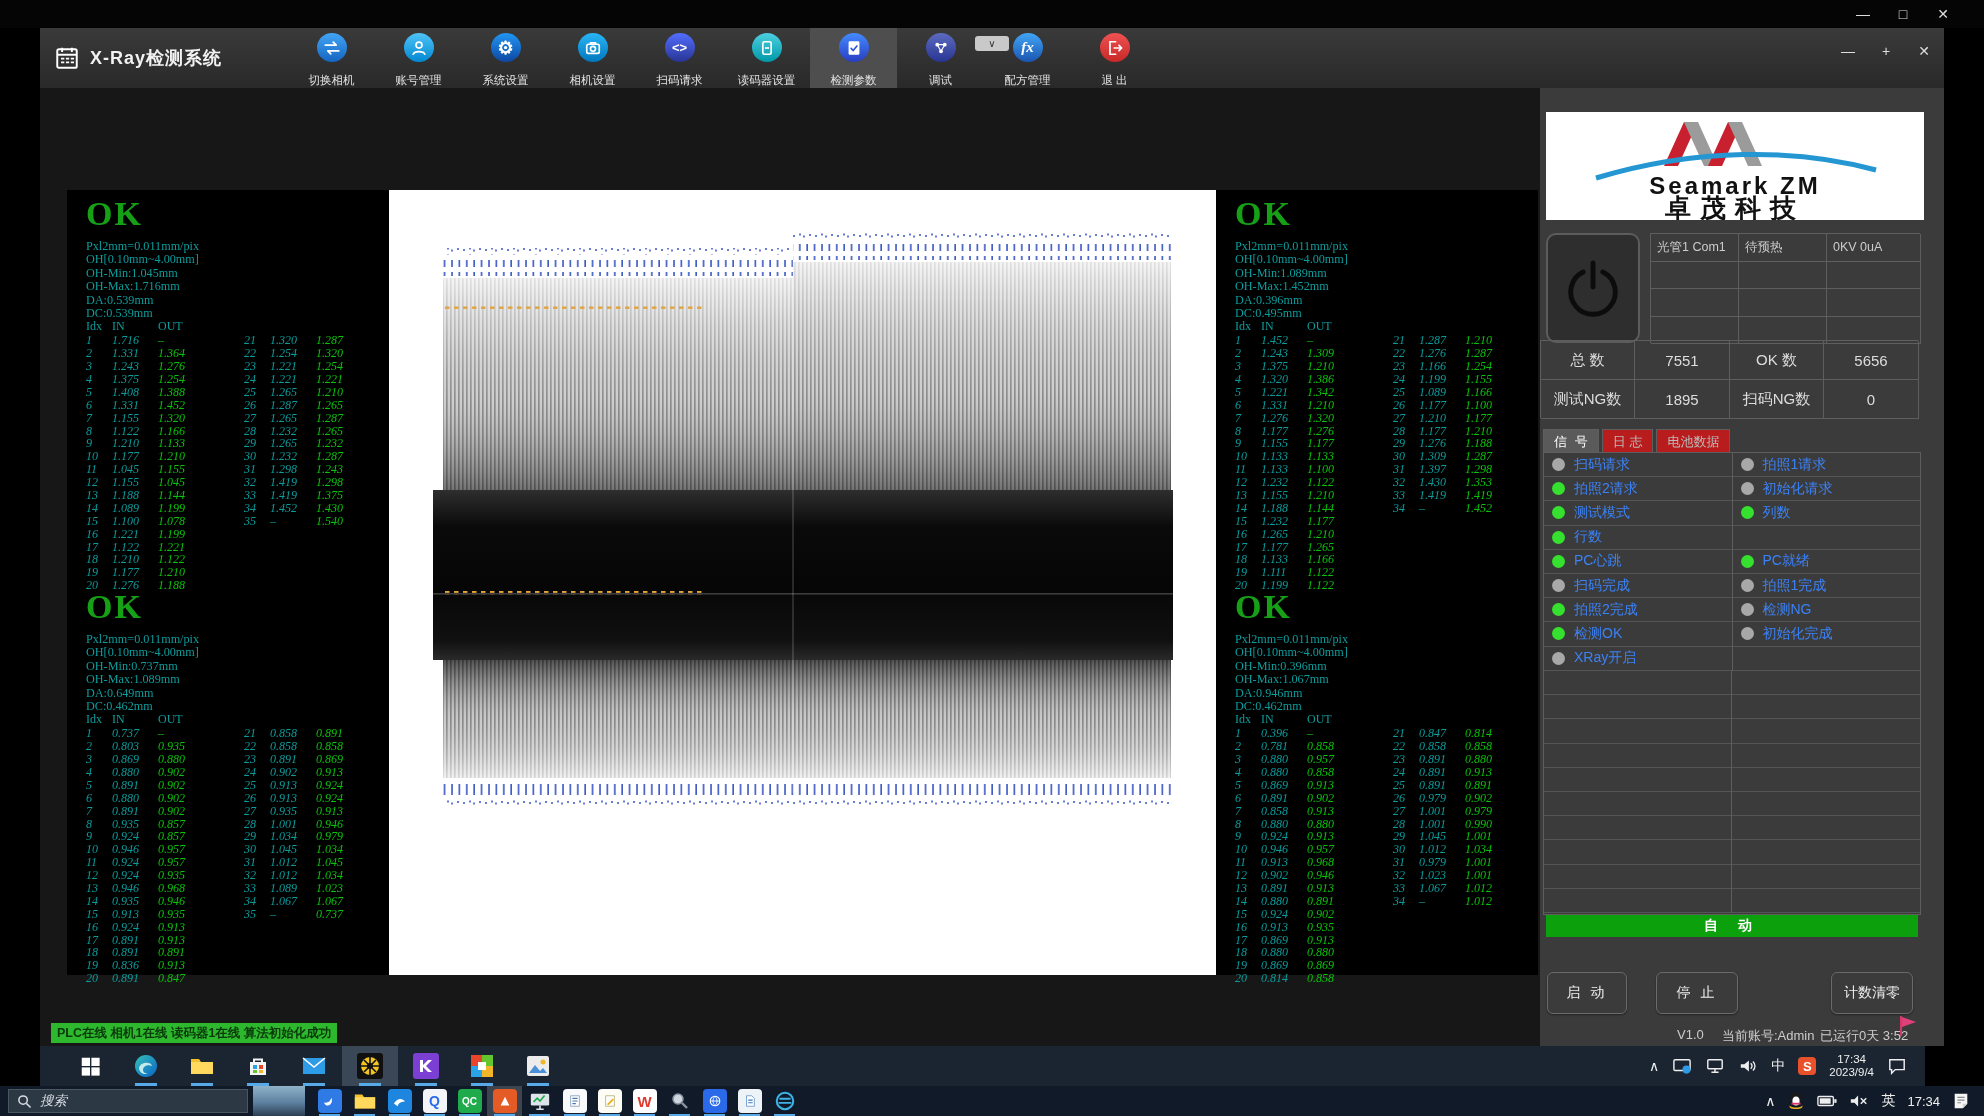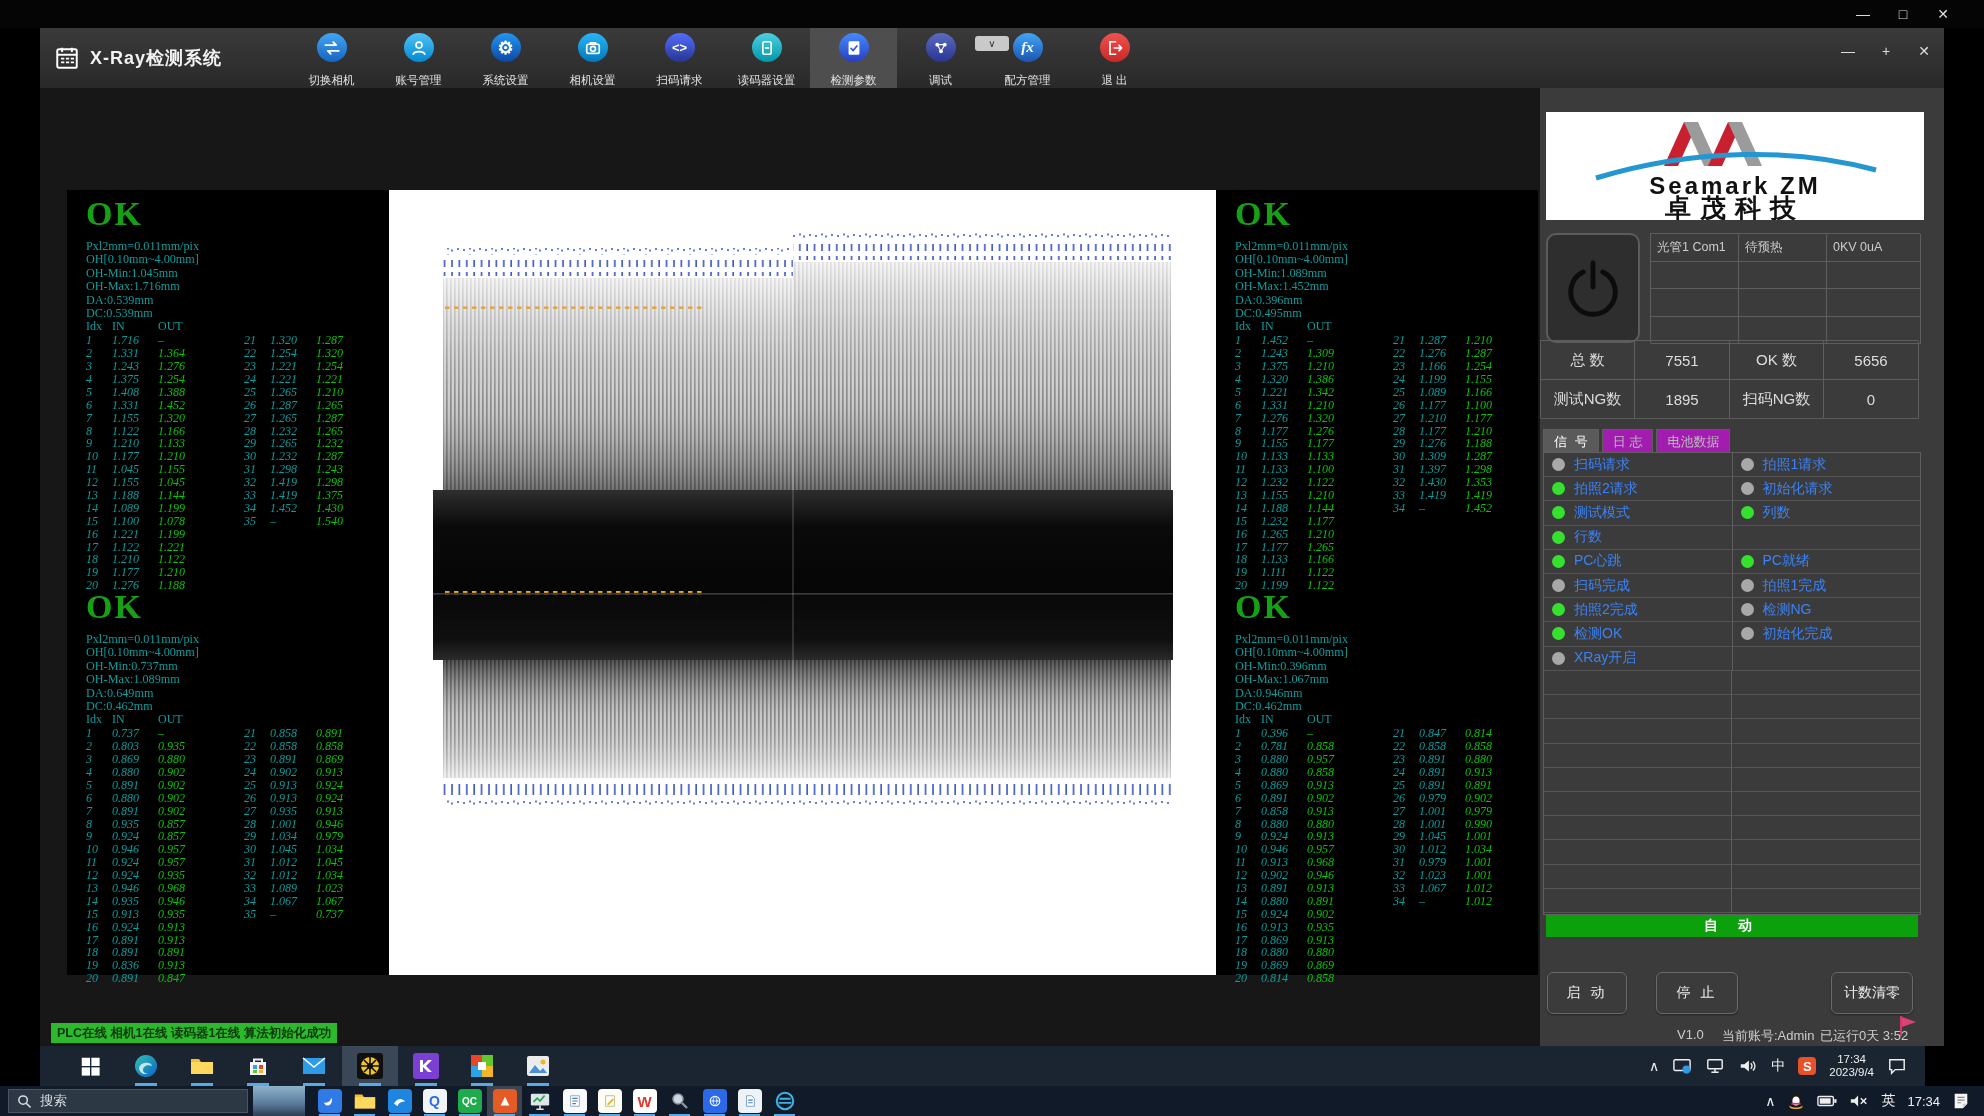--- a/index.html
+++ b/index.html
@@ -44,21 +44,21 @@
   .xrayimg svg{position:absolute;left:0;top:0;}
   
   .sidebar{left:1540px;top:88px;width:404px;height:958px;background:#3b3b3b;}
   .logobox{left:1546px;top:112px;width:378px;height:108px;background:#fff;}
   .powerbtn{left:1546px;top:233px;width:94px;height:110px;background:#2e2e2e;border:2px solid #5c5c5c;border-radius:10px;box-sizing:border-box;display:flex;align-items:center;justify-content:center;cursor:pointer;}
   .tubetable{left:1650px;top:233px;width:270px;height:110px;display:grid;grid-template-columns:88px 88px 94px;grid-auto-rows:27.5px;border-left:1px solid #5e5e5e;border-top:1px solid #5e5e5e;box-sizing:border-box;}
   .tubecell{border-right:1px solid #5e5e5e;border-bottom:1px solid #5e5e5e;color:#ccc;font-size:12.5px;display:flex;align-items:center;padding-left:6px;box-sizing:border-box;white-space:nowrap;overflow:hidden;}
   .stats{left:1540px;top:340px;width:378px;height:78px;display:grid;grid-template-columns:94px 95px 94px 95px;grid-auto-rows:39px;border-left:1px solid #5e5e5e;border-top:1px solid #5e5e5e;box-sizing:border-box;}
   .statcell{border-right:1px solid #5e5e5e;border-bottom:1px solid #5e5e5e;color:#ddd;font-size:15px;display:flex;align-items:center;justify-content:center;box-sizing:border-box;white-space:nowrap;}
   .tabsrow{left:1543px;top:429px;height:23px;display:flex;gap:3px;}
-  .tab{padding:0 10px;height:23px;background:#a21caf;border:1px solid #5e5e5e;border-bottom:none;color:#bbb;font-size:13px;display:flex;align-items:center;cursor:pointer;white-space:nowrap;}
+  .tab{padding:0 10px;height:23px;background:#b91c1c;border:1px solid #5e5e5e;border-bottom:none;color:#bbb;font-size:13px;display:flex;align-items:center;cursor:pointer;white-space:nowrap;}
   .tab.active{background:#5a5a5a;color:#fff;font-family:Liberation Mono, monospace;}
   .siggrid{left:1543px;top:452px;width:378px;height:463px;border:1px solid #5e5e5e;box-sizing:border-box;}
   .sigcols{display:flex;}
   .sigcol{width:188px;}
   .sigcol+.sigcol{border-left:1px solid #5e5e5e;}
   .sigcell{height:24.2px;border-bottom:1px solid #555;display:flex;align-items:center;gap:9px;padding-left:8px;box-sizing:border-box;}
   .dot{width:13px;height:13px;border-radius:50%;flex:0 0 13px;}
   .dot.st-on{background:#35e02f;}
   .dot.st-off{background:#a8a8a8;}
   .dot.st-none{visibility:hidden;}
@@ -75,21 +75,21 @@
   .taskbar1{left:40px;top:1046px;width:1885px;height:40px;background:#1b2532;display:flex;align-items:center;}
   .tb1icons{position:absolute;left:22px;top:0;height:40px;display:flex;}
   .tb1item{width:56px;height:40px;display:flex;align-items:center;justify-content:center;position:relative;cursor:pointer;}
   .tb1item.active{background:#3a4756;}
   .tb1item .ul{position:absolute;bottom:0;left:17px;width:22px;height:3px;background:#58a9e8;}
   .tray1{position:absolute;right:18px;top:0;height:40px;display:flex;align-items:center;gap:13px;color:#eee;}
   .clock1{font-size:11.5px;line-height:13px;text-align:center;cursor:pointer;}
   .trayglyph{font-size:14px;color:#eee;cursor:pointer;}
   .sbadge{width:18px;height:18px;background:#e8512a;border-radius:4px;color:#fff;font-weight:bold;font-size:13px;display:flex;align-items:center;justify-content:center;cursor:pointer;}
   .taskbar2{left:0;top:1086px;width:1984px;height:30px;background:#111a28;}
-  .searchbox{left:8px;top:1089px;width:240px;height:24px;background:#2d3845;border:1px solid #4a5662;box-sizing:border-box;display:flex;align-items:center;gap:8px;padding-left:8px;color:#d7dce2;font-size:13.5px;cursor:text;}
+  .searchbox{left:8px;top:1089px;width:240px;height:24px;background:#2d3845;border:1px solid #4a5662;box-sizing:border-box;display:flex;align-items:center;gap:8px;padding-left:8px;color:#d7dce2;font-size:13.5px;cursor:text;font-style:italic;}
   .weather{left:253px;top:1086px;width:52px;height:30px;background:linear-gradient(#8fb2c9 0%,#5d80a0 55%,#2c3f52 100%);cursor:pointer;}
   .tb2icons{position:absolute;left:312px;top:1086px;height:30px;display:flex;}
   .tb2item{width:35px;height:30px;display:flex;align-items:center;justify-content:center;position:relative;cursor:pointer;}
   .tb2item.active{background:#3c4450;}
   .tb2item .ul{position:absolute;bottom:0;left:7px;width:21px;height:2.5px;background:#58a9e8;}
   .sq{width:24px;height:24px;border-radius:4px;display:flex;align-items:center;justify-content:center;font-weight:bold;}
   .tray2{position:absolute;right:14px;top:1086px;height:30px;display:flex;align-items:center;gap:12px;color:#eee;}
   .t2time{font-size:13px;cursor:pointer;}
 </style>
 </head>

